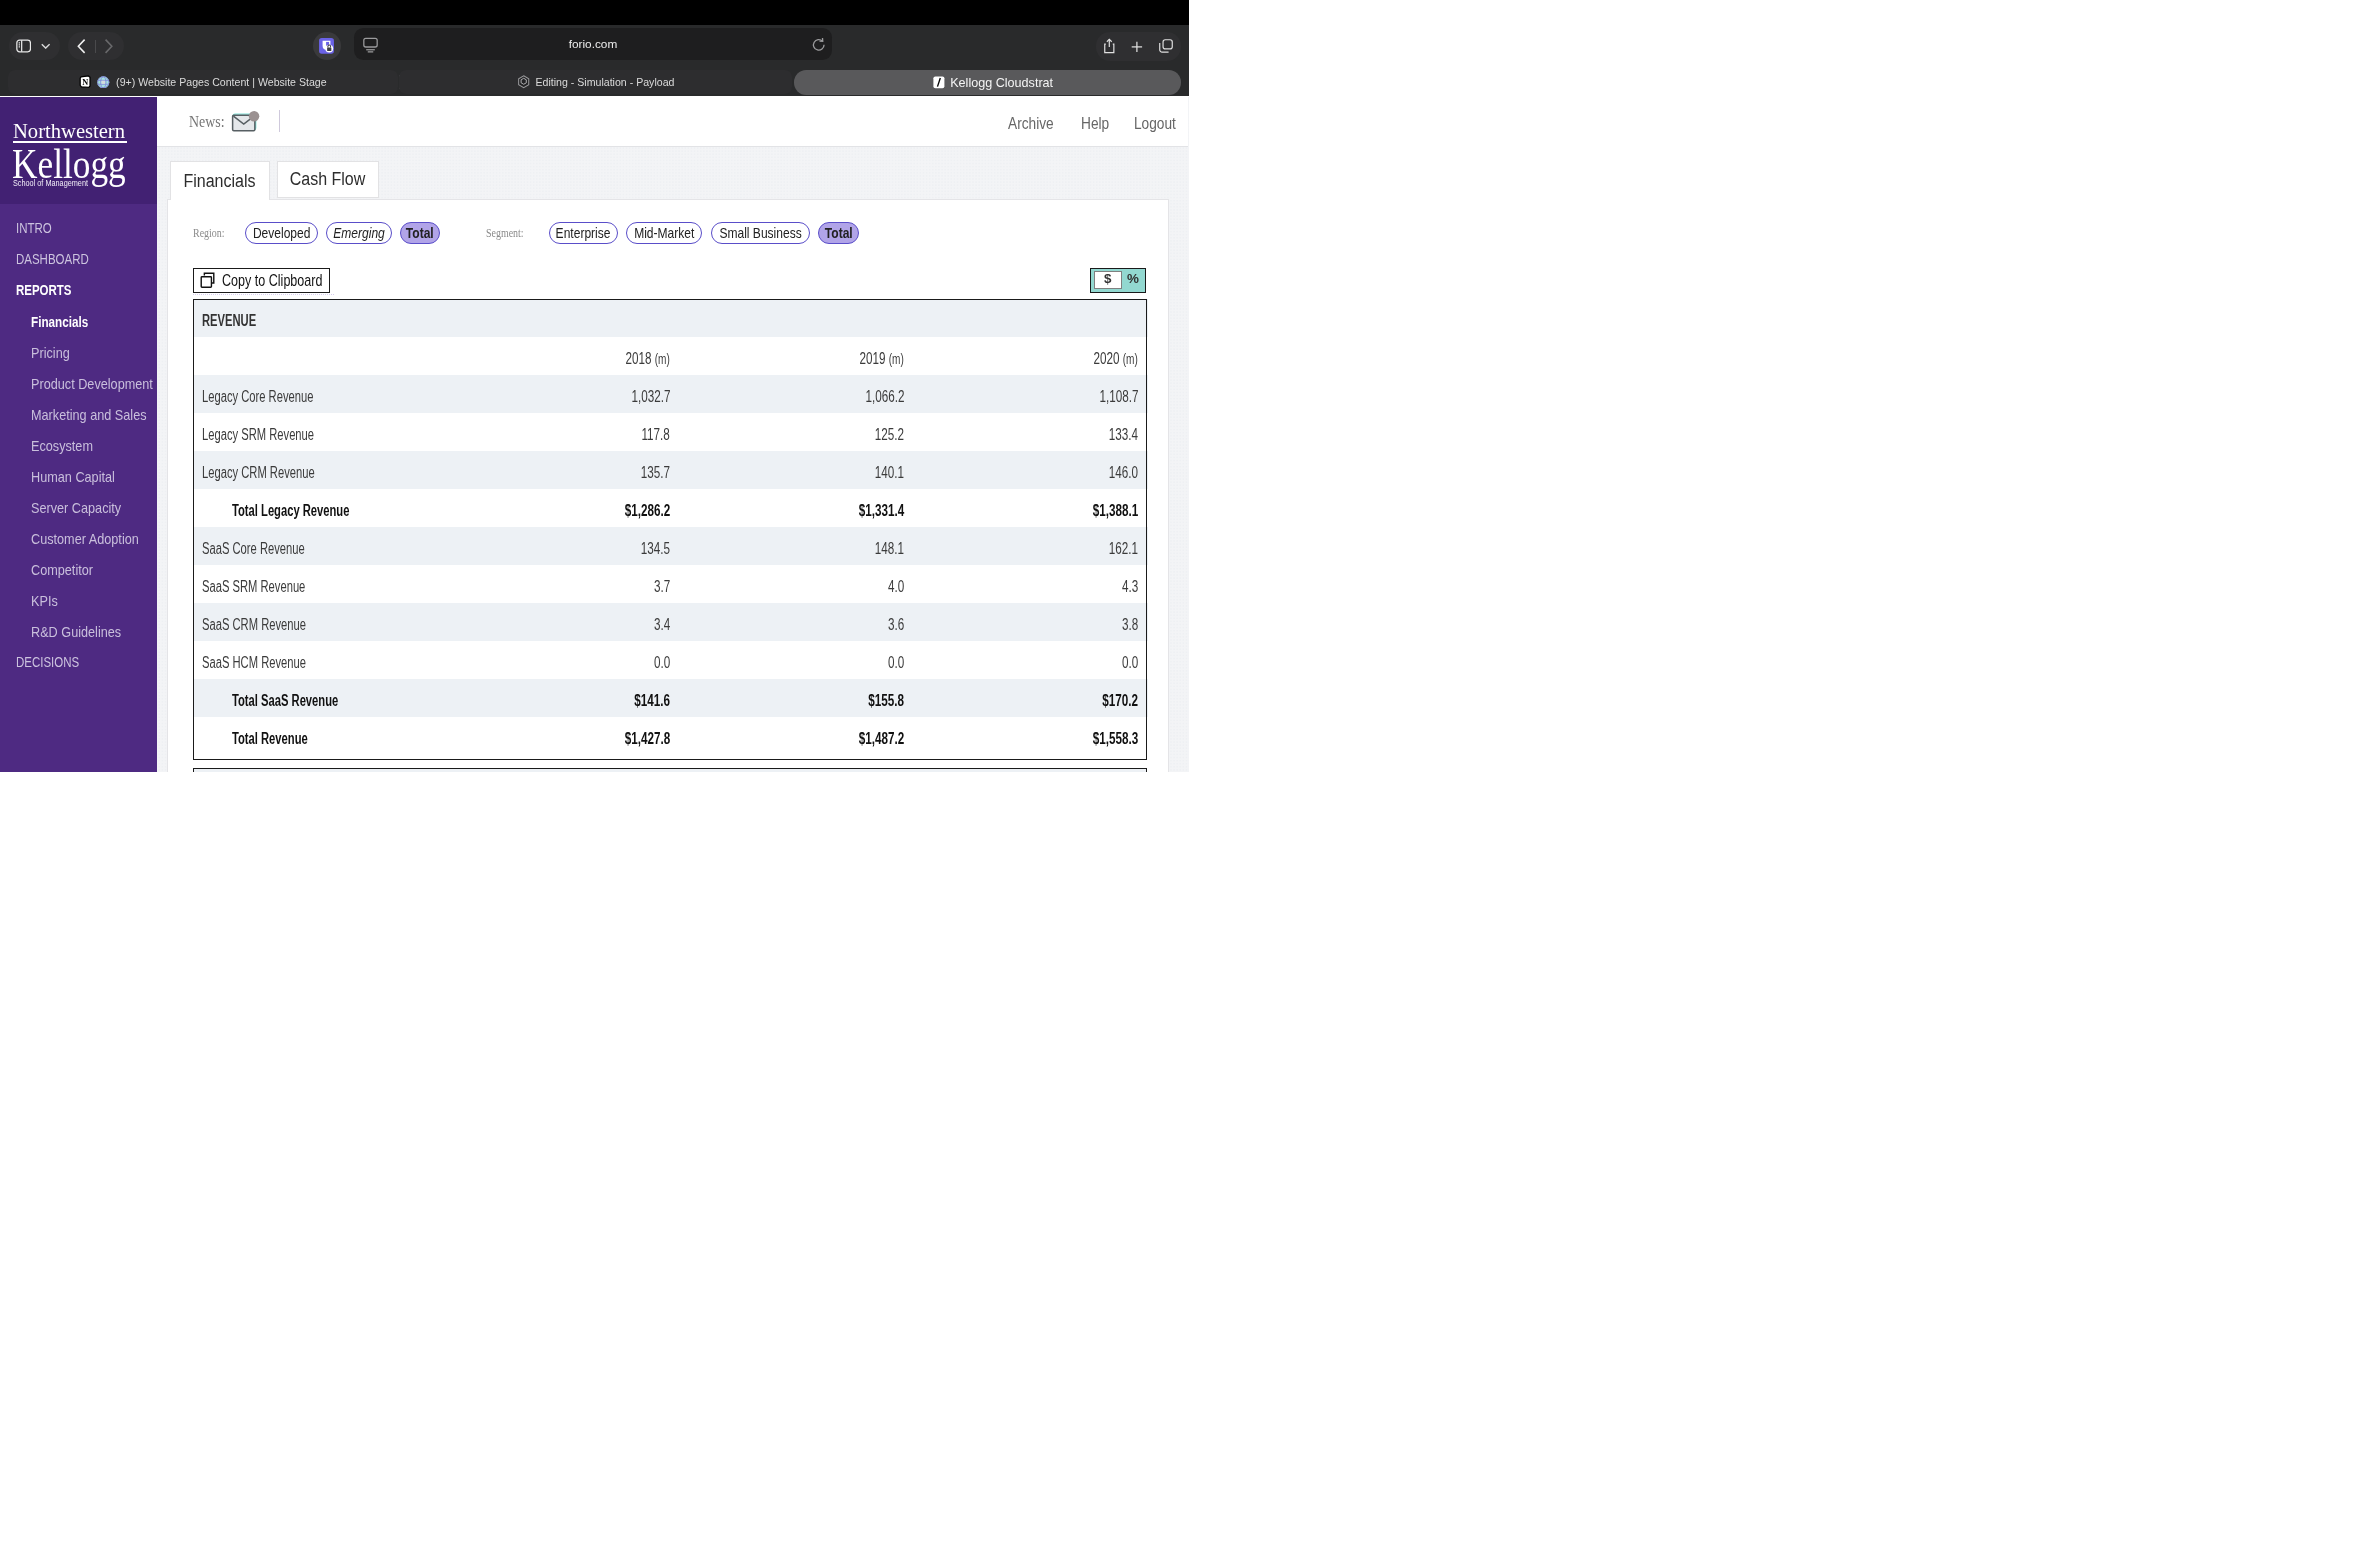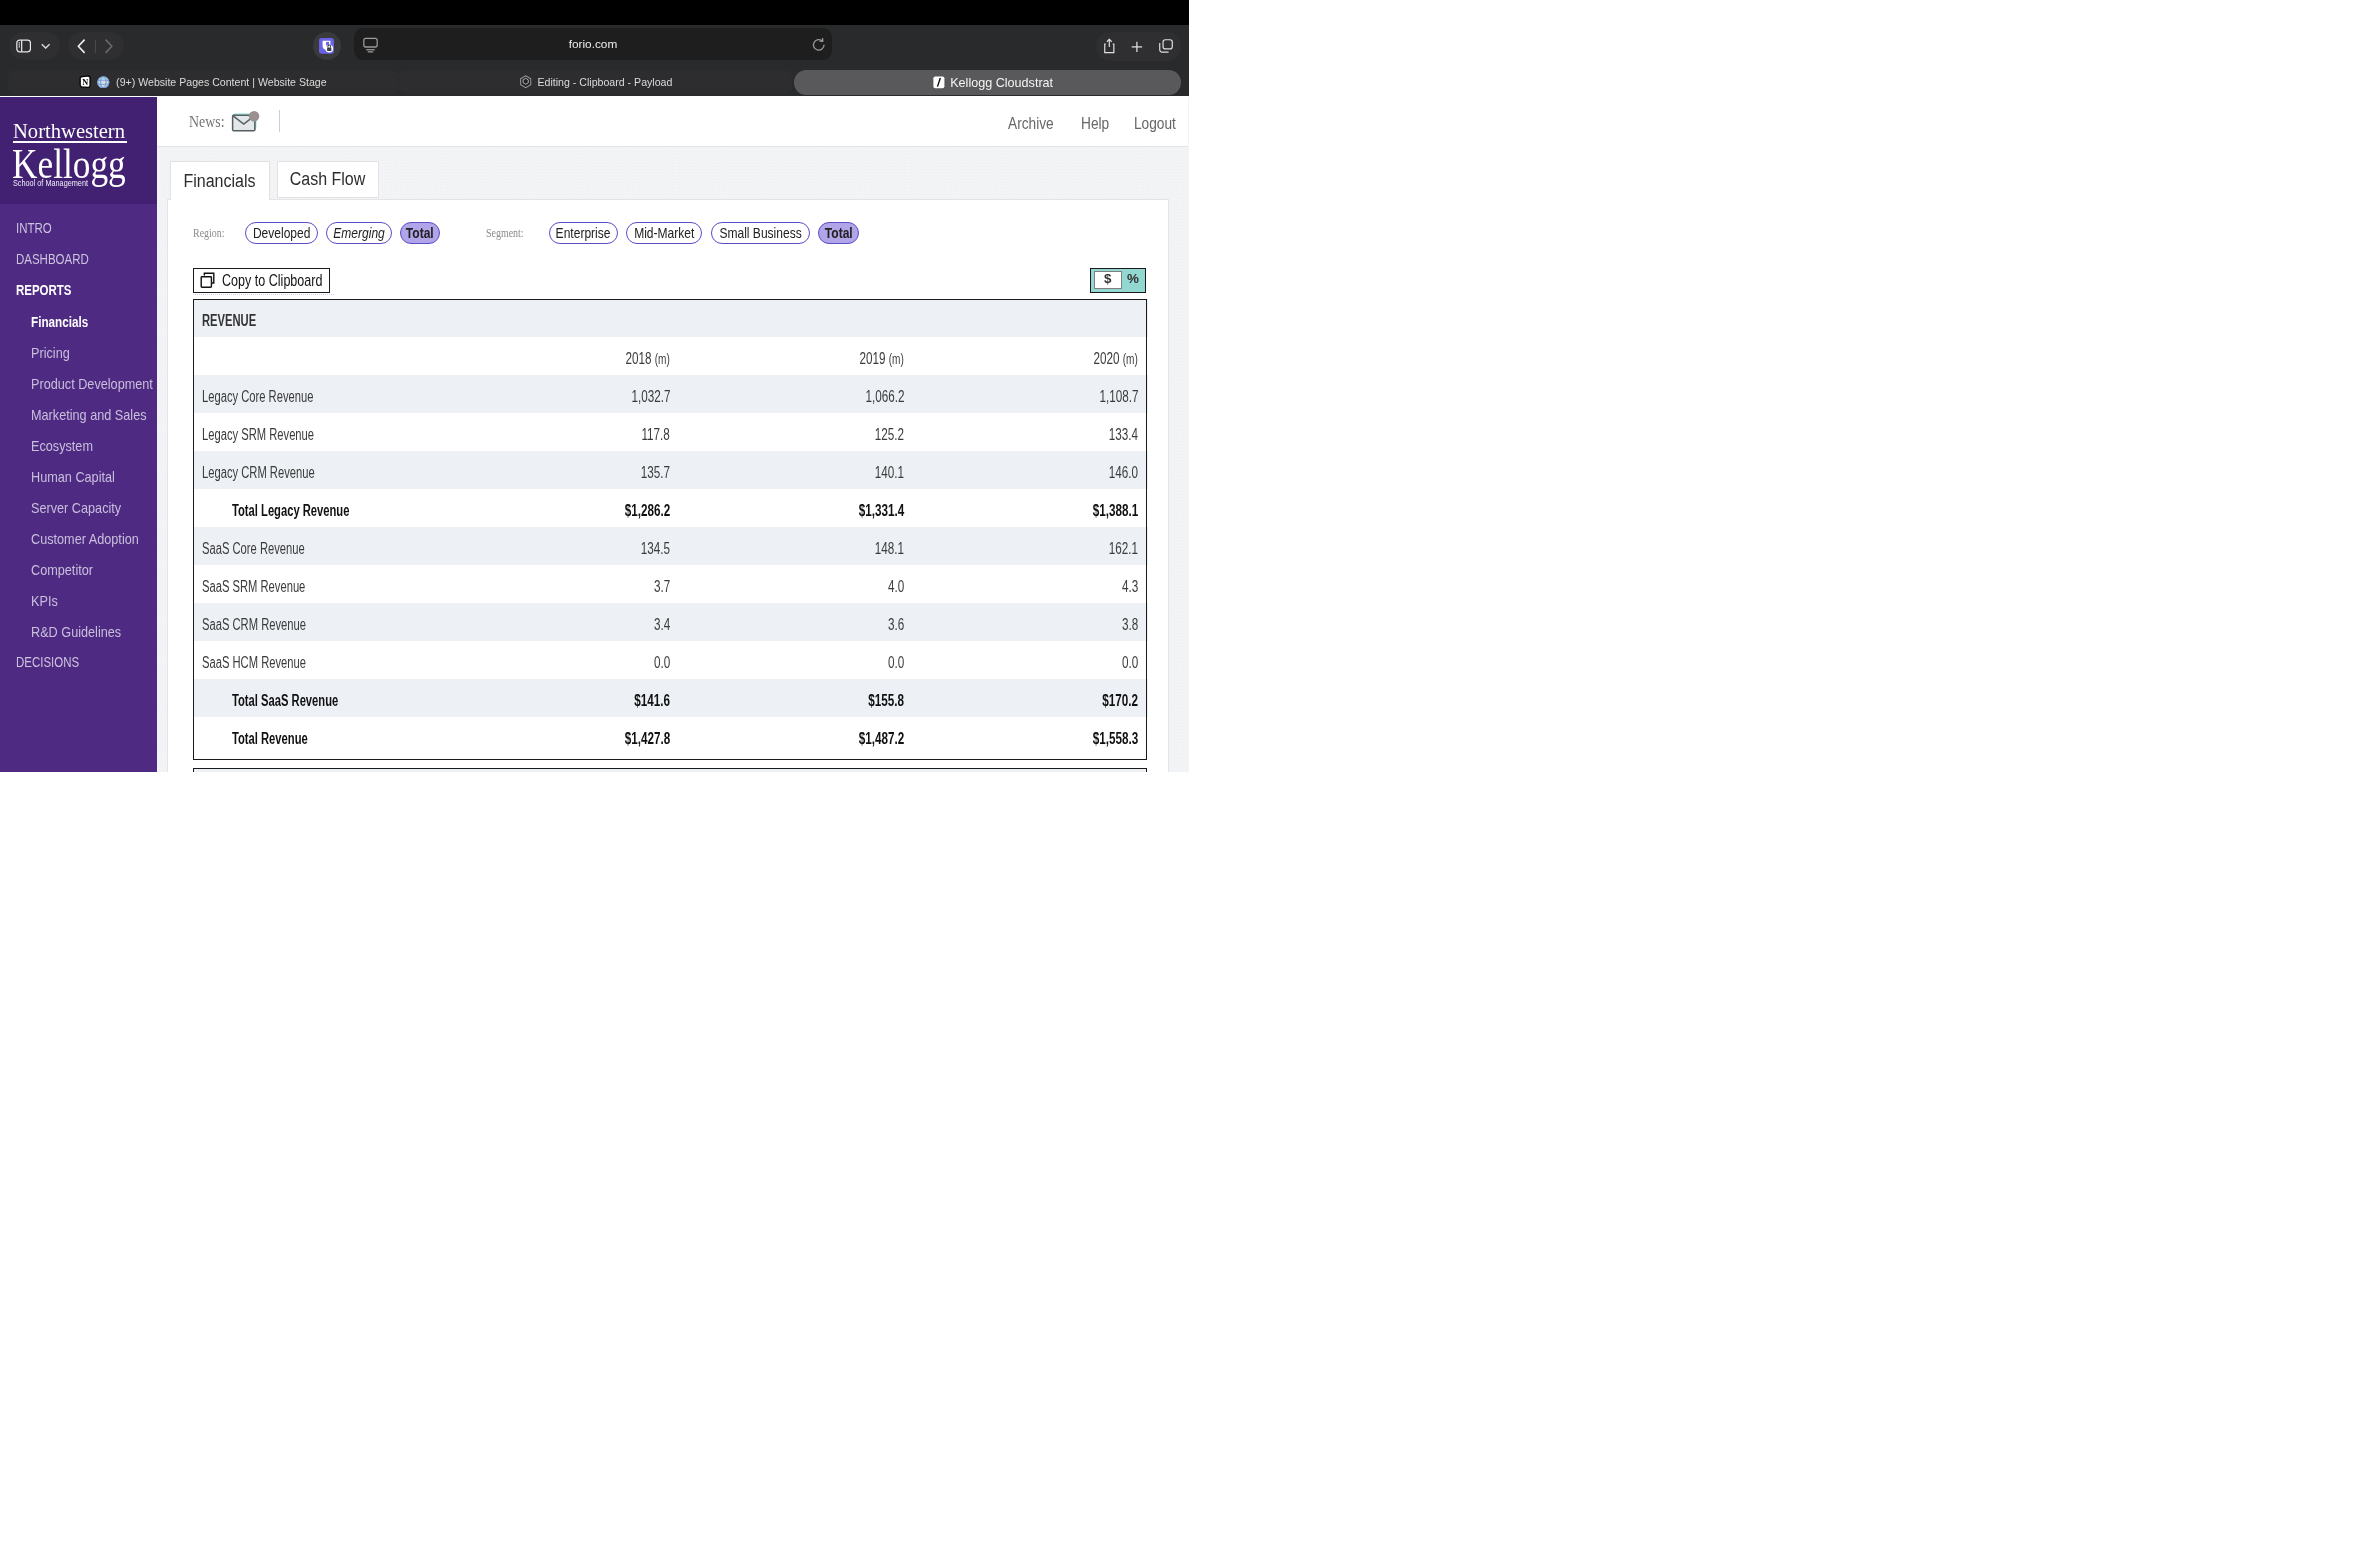--- a/index.html
+++ b/index.html
@@ -178,21 +178,21 @@
       <rect x="5.8" y="6" width="4.4" height="4" fill="#d9d9de" opacity="0.9"></rect>
     </svg>
     <span>(9+) Website Pages Content | Website Stage</span>
   </div>
   <div id="tabdiv1"></div>
   <div class="btab" style="left:399px; width:393px;">
     <svg width="13.4" height="13.4" viewBox="0 0 17 17" style="margin-right:5.5px;">
       <path d="M8.5 1 L14.9 4.7 V12.3 L8.5 16 L2.1 12.3 V4.7 Z" fill="#232325" stroke="#9a9a9c" stroke-width="1.3"></path>
       <path d="M8.5 4.2 L11.8 6.1 V9.9 L8.5 11.8 L5.2 9.9 V6.1 Z" fill="none" stroke="#b8b8ba" stroke-width="1.2"></path>
     </svg>
-    <span>Editing - Clipboard - Payload</span>
+    <span>Editing - Simulation - Payload</span>
   </div>
   <div class="btab active" style="left:794px; width:387px; padding-left:11px;">
     <svg width="11.8" height="12.6" viewBox="0 0 15 16" style="margin-right:5.5px;">
       <rect x="0.5" y="0.5" width="14" height="15" rx="2.5" fill="#fff"></rect>
       <line x1="9.3" y1="2.5" x2="5.7" y2="13.5" stroke="#000" stroke-width="1.7"></line>
     </svg>
     <span>Kellogg Cloudstrat</span>
   </div>
 </div>
 

